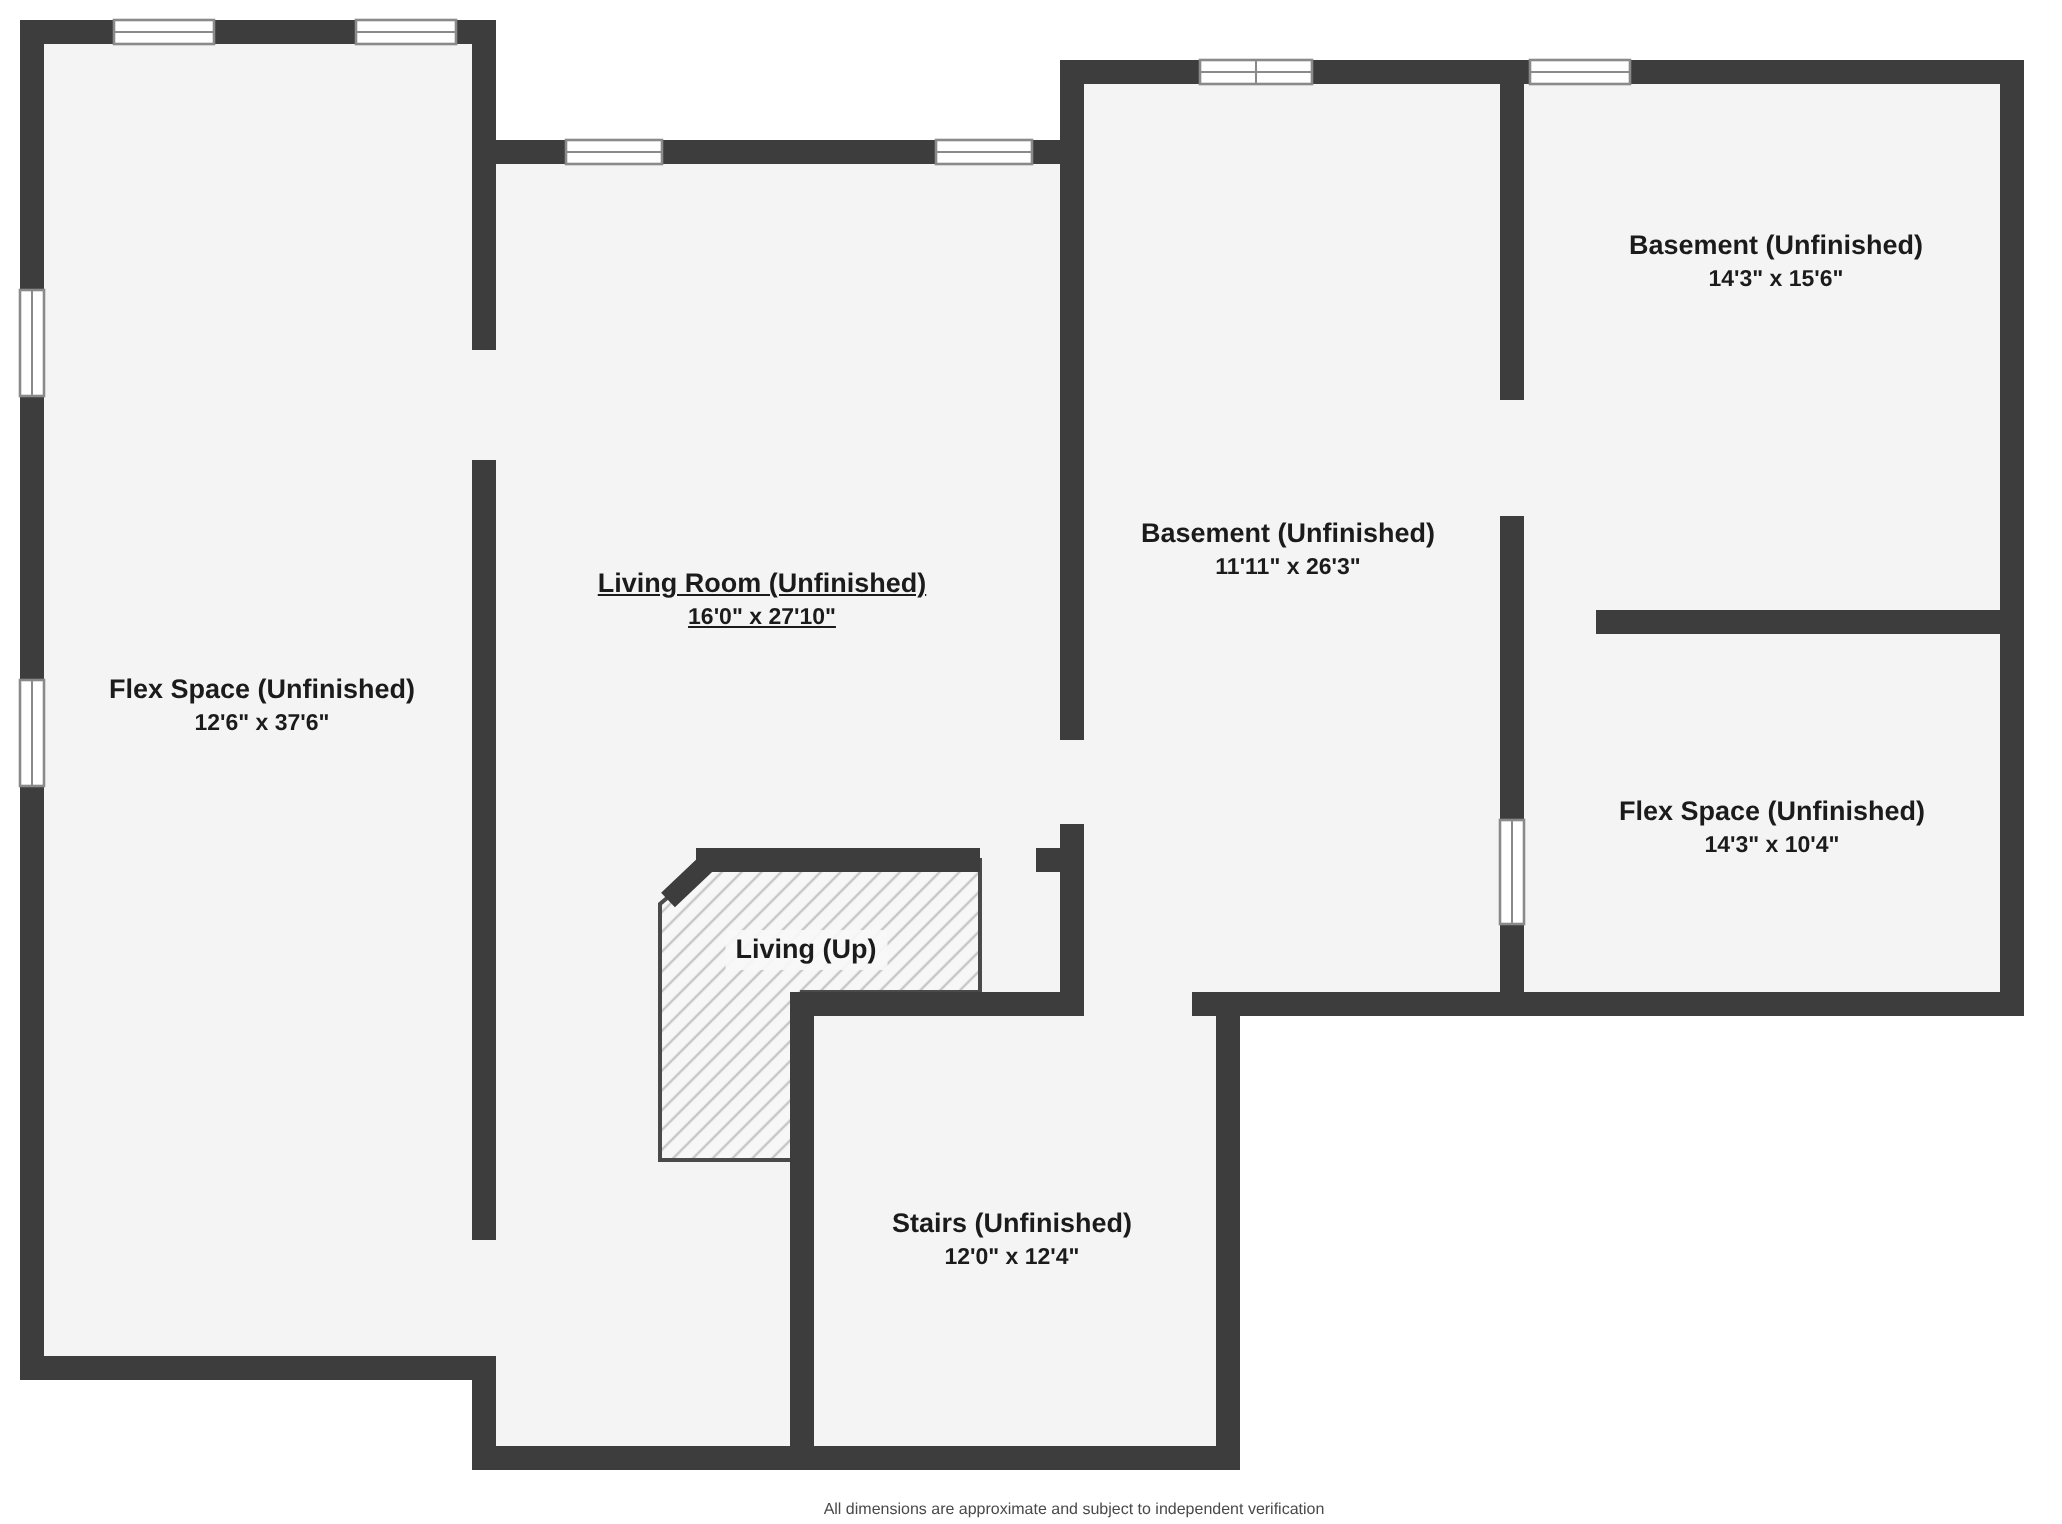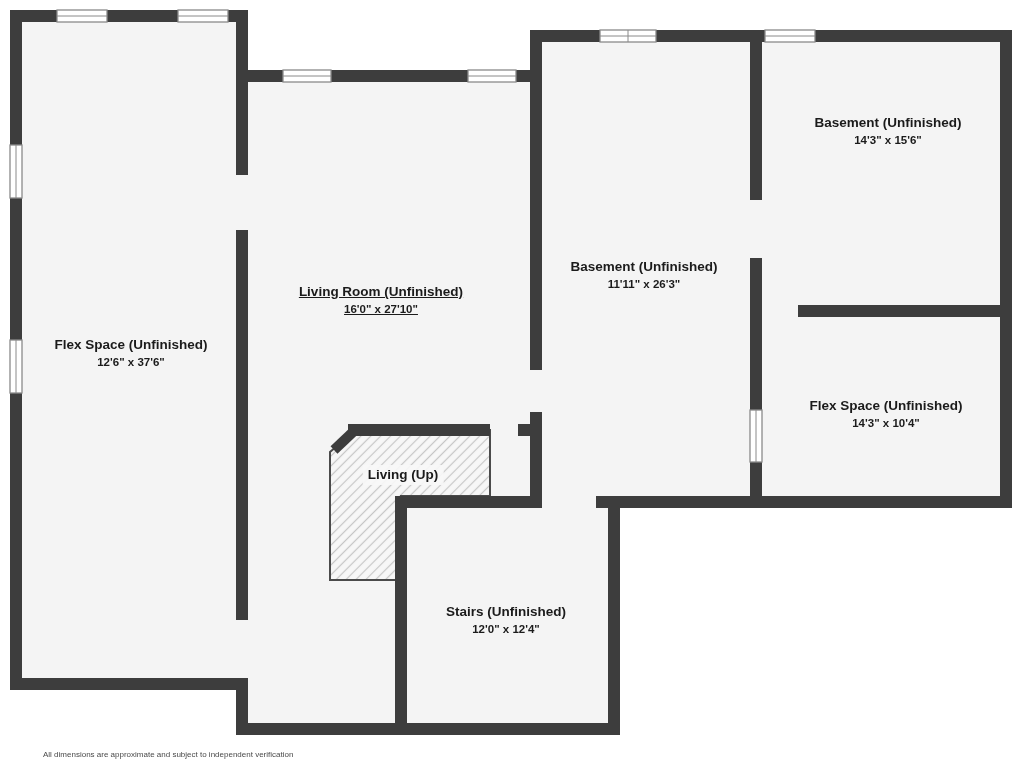--- a/index.html
+++ b/index.html
@@ -13,21 +13,21 @@
   .wall { fill:var(--wall); }
   .floor-area { fill:var(--floor); }
   .win { fill:#ffffff; stroke:var(--window-frame); stroke-width:1.3; }
   .win-line { stroke:var(--window-frame); stroke-width:1; fill:none; }
   .stairs-shape { fill:url(#hatchPattern); stroke:var(--outline); stroke-width:2; }
   .diag { stroke:var(--wall); stroke-width:10; }
   .label { position:absolute; transform:translate(-50%,-50%); text-align:center; color:var(--text); white-space:nowrap; }
   .room-name { font-size:13.5px; font-weight:700; line-height:18px;text-align:center; }
   .room-dims { font-size:11.5px; font-weight:600; line-height:16px; }
   .stairs-label .room-name { background:rgba(247,247,247,.92); padding:1px 5px; }
-  .footer { position:absolute; left:0; right:0; bottom:3px; font-size:8px; color:#4a4a4a;padding-left:43px; }
+  .footer { position:absolute; left:0; right:0; bottom:3px; text-align:center; font-size:8px; color:#4a4a4a;padding-left:43px; }
 </style>
 </head>
 <body>
 
 <div class="plan">
 
   <svg class="floor" width="1031" height="762" viewBox="0 0 1031 762" aria-hidden="true">
     <defs>
       <pattern id="hatchPattern" patternUnits="userSpaceOnUse" width="7" height="7" patternTransform="rotate(-45)">
         <rect width="7" height="7" fill="var(--hatch-bg)"></rect>

